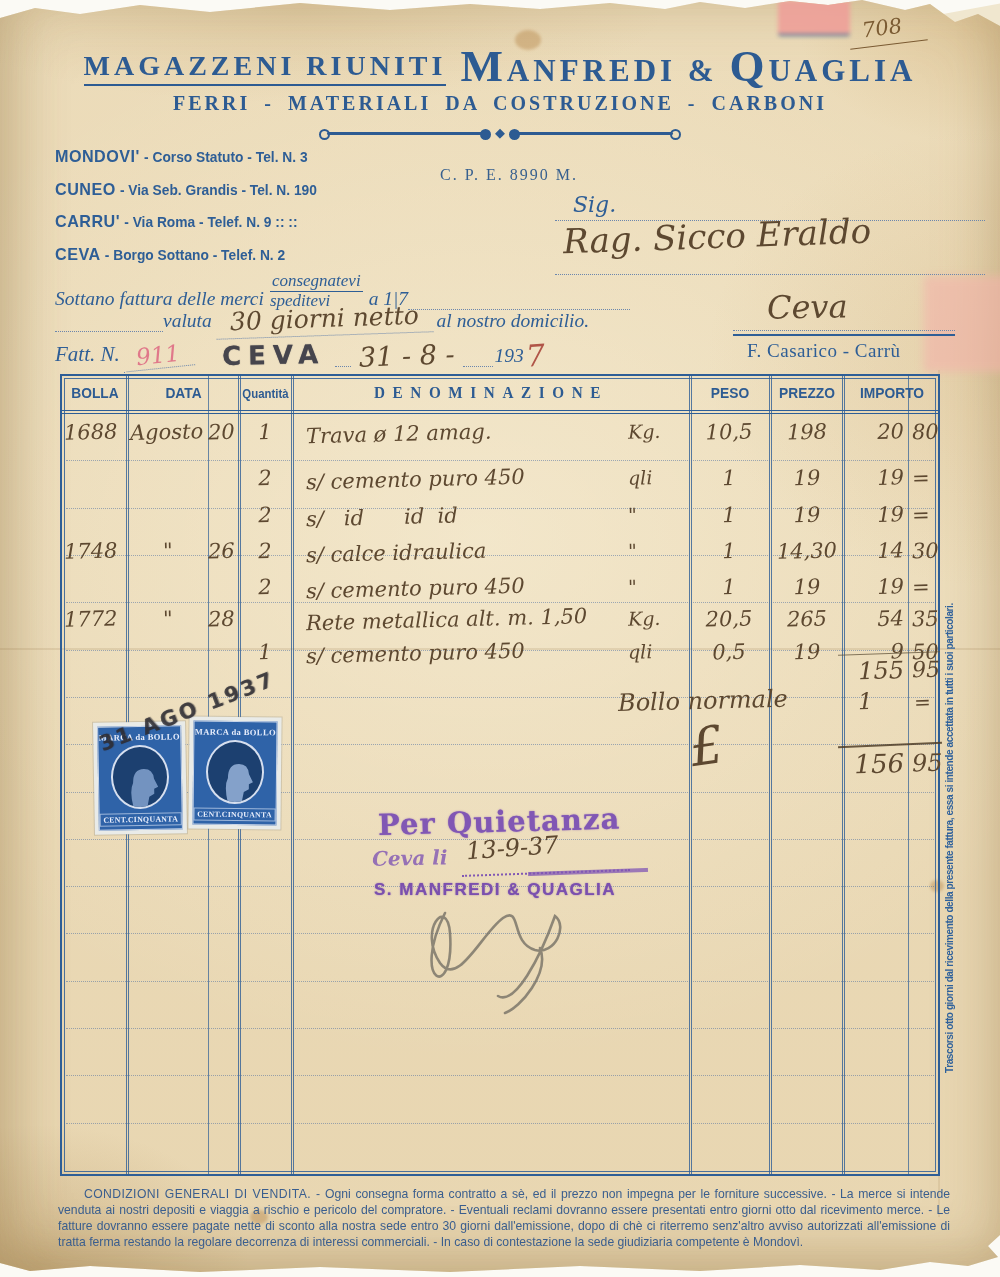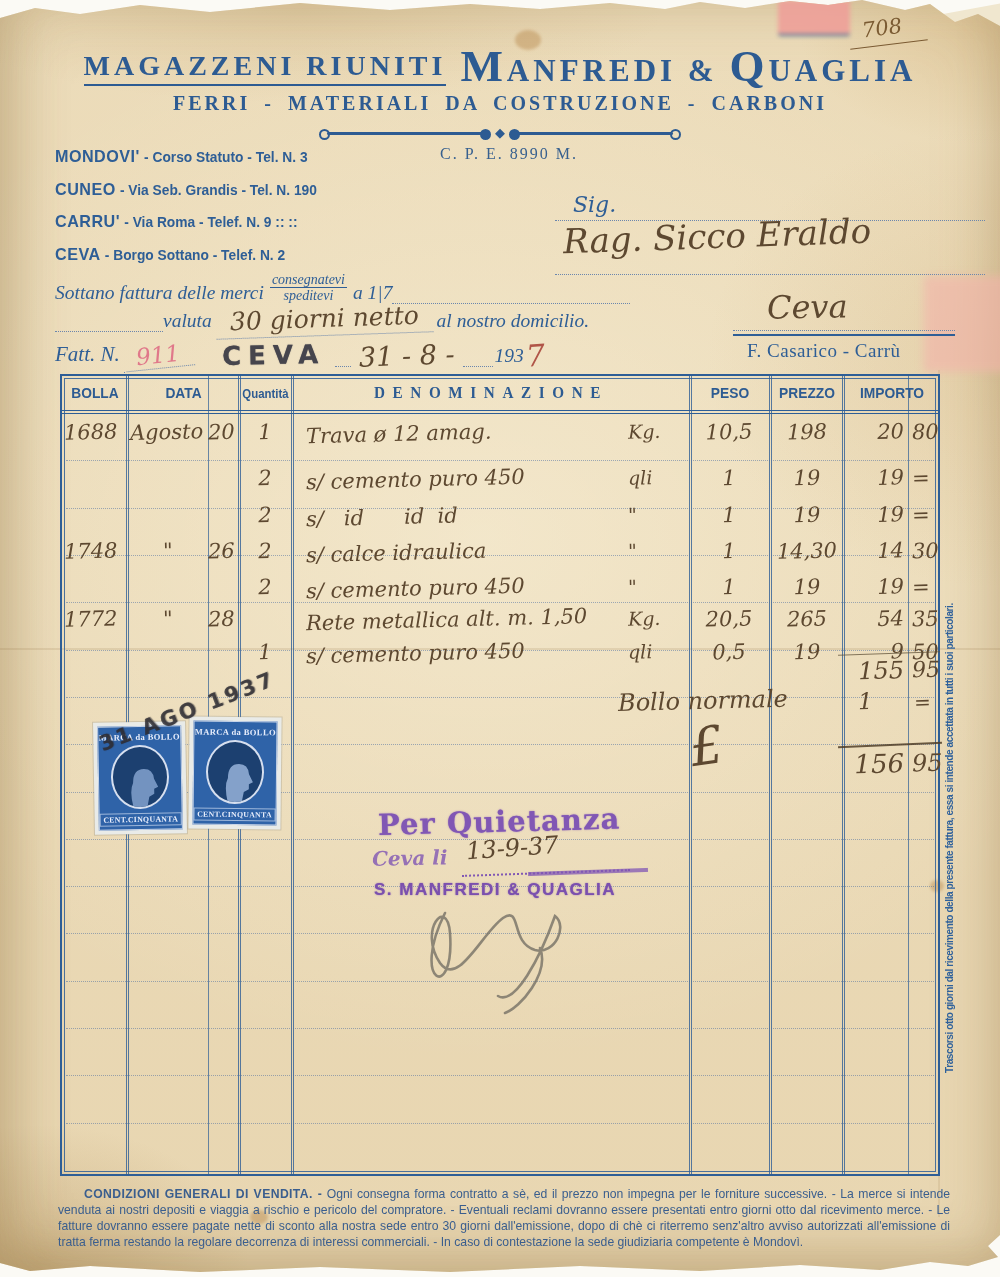--- a/index.html
+++ b/index.html
@@ -40,40 +40,40 @@
   .t1 { font-size:28px; font-weight:bold; letter-spacing:4px; border-bottom:2px solid #2d5b92; padding-bottom:3px; vertical-align:6px; }
   .t2 { font-size:31px; font-weight:bold; letter-spacing:4px; margin-left:14px; }
   .bigcap { font-size:45px; font-weight:bold; }
   .subtitle { font-size:20px; font-weight:bold; letter-spacing:3px; word-spacing:6px; }
   .ornament { margin:10px auto 0; width:420px; display:flex; align-items:center; justify-content:center; gap:8px; }
   .orn-bar { height:3px; width:160px; background:#2d5b92; border-radius:2px; position:relative; }
   .orn-bar::before, .orn-bar::after { content:""; position:absolute; top:-2.5px; width:7px; height:7px; border:2px solid #2d5b92; border-radius:50%; background:transparent; }
   .orn-bar.l::before { left:-8px; } .orn-bar.l::after { right:-4px; background:#2d5b92; }
   .orn-bar.r::before { left:-4px; background:#2d5b92; } .orn-bar.r::after { right:-8px; }
   .orn-mid { color:#2d5b92; font-size:13px; }  .orn-mid::after { content:"◆"; }
-  .cpe { margin-top:4px; font-size:16px; letter-spacing:2px; color:#37608f; font-family:"Liberation Serif", serif;padding-left:18px; }
+  .cpe { margin-top:25px; font-size:16px; letter-spacing:2px; color:#37608f; font-family:"Liberation Serif", serif;padding-left:18px; }
 
   .branches { position:absolute; left:55px; top:147px; }
   .branch { margin-bottom:12.5px; font-family:"Liberation Sans", sans-serif; font-weight:bold; color:#2e5e96; transform:scaleX(.95); transform-origin:left; white-space:nowrap; }
   .branch .city { font-size:17px; letter-spacing:.5px; }
   .branch .det { font-size:14.5px; }
 
   .recipient { position:absolute; left:555px; top:192px; width:438px; }
   .sig { position:absolute; left:18px; top:0; font-family:"DejaVu Serif", serif; font-style:italic; font-size:22px; color:#2e5e96; }
   .r-dots1 { position:absolute; left:0; right:8px; top:28px; border-bottom:1.5px dotted #6b86ad; }
   .r-name { position:absolute; left:8px; top:24px; font-size:34px; transform:rotate(-2deg); white-space:nowrap; }
   .r-dots2 { position:absolute; left:0; right:8px; top:82px; border-bottom:1.5px dotted #6b86ad; }
   .r-city { position:absolute; left:212px; top:96px; font-size:32px; transform:rotate(-1deg); }
   .r-line3a { position:absolute; left:178px; width:222px; top:138px; border-bottom:1.5px dotted #6b86ad; }
   .r-line3b { position:absolute; left:178px; width:222px; top:142px; border-bottom:2px solid #2e5e96; }
   .r-credit { position:absolute; left:192px; top:148px; font-size:19px; color:#2e5e96; letter-spacing:.5px; }
 
   .intro { position:absolute; left:55px; top:272px; width:575px; color:#2e5e96; }
   .iline { position:absolute; left:0; display:flex; align-items:flex-end; width:100%; font-style:italic; font-size:19.5px; white-space:nowrap; }
-  .frac { display:inline-flex; flex-direction:column; align-items:center; font-size:14px; line-height:1.1; margin:0 6px; font-style:italic; }
+  .frac { display:inline-flex; flex-direction:column; font-size:17px; line-height:1.1; margin:0 6px; font-style:italic; }
   .frac .top { border-bottom:1px solid #2e5e96; padding:0 2px; }
   .dots { border-bottom:1.5px dotted #6b86ad; flex:1; height:1.2em; }
   .dots.fixed { flex:none; }
   .hw-valuta { font-size:25px; transform:rotate(-2deg); margin:0 4px -4px; border-bottom:1.5px dotted #6b86ad; padding:0 14px 2px; }
   .fatt-num { font-size:23px; color:#e0788a; transform:rotate(-6deg); border-bottom:1.5px dotted #6b86ad; padding:0 14px; margin:0 2px -2px; }
   .ceva-stamp { font-family:"DejaVu Sans", sans-serif; font-weight:bold; font-size:26px; letter-spacing:7px; color:#46454d; transform:rotate(-1deg); margin:0 10px -3px 26px; text-shadow:0 0 1px rgba(70,69,77,.7); font-style:normal; }
   .hw-date { font-size:27px; transform:rotate(-2deg); margin:0 8px -4px; }
   .year-print { font-style:italic; font-size:19.5px; margin:0 2px; }
   .year-hw { font-size:30px; color:#b05548; transform:rotate(-4deg); margin-bottom:-6px; }
 
@@ -127,21 +127,21 @@
   .pq2 { position:absolute; top:42px; left:-6px; font-family:"DejaVu Serif", serif; font-style:italic; font-weight:bold; font-size:20px; color:#8157b4; opacity:.8; transform:rotate(-1deg); }
   .pq-date { position:absolute; top:30px; left:88px; font-size:24px; transform:rotate(-4deg); }
   .pq-under1 { position:absolute; top:68px; left:84px; width:168px; border-top:2px dotted #8157b4; transform:rotate(-2deg); }
   .pq-under2 { position:absolute; top:66px; left:150px; width:120px; border-top:4px solid rgba(129,87,180,.75); transform:rotate(-2deg); filter:blur(.5px); }
   .pq3 { position:absolute; top:76px; left:-4px; font-family:"Liberation Sans", sans-serif; font-weight:bold; font-size:17px; letter-spacing:1.5px; color:#7b50ae; text-shadow:0 0 1.5px rgba(123,80,174,.9); white-space:nowrap; }
   .signature { position:absolute; left:400px; top:888px; }
 
   .vnote { position:absolute; left:944px; top:498px; height:575px; width:22px; writing-mode:vertical-rl; transform:rotate(180deg); font-family:"Liberation Sans", sans-serif; font-weight:bold; font-size:10px; color:#2f619b; white-space:nowrap; letter-spacing:-.4px; }
 
   .conditions { position:absolute; left:58px; right:50px; top:1186px; text-align:justify; font-family:"Liberation Sans", sans-serif; font-size:12.2px; line-height:1.32; color:#3a5e8e; text-indent:26px; }
-  .conditions .ct { font-weight:bold; letter-spacing:.4px; }
+  .conditions .ct { font-weight:normal; letter-spacing:.4px; }
 </style>
 </head>
 <body>
 
 <div class="scan">
   <div class="backsheet"></div>
   <div class="backsheet2"></div>
 
   <div class="paper">
     <div class="tape t1"></div>

